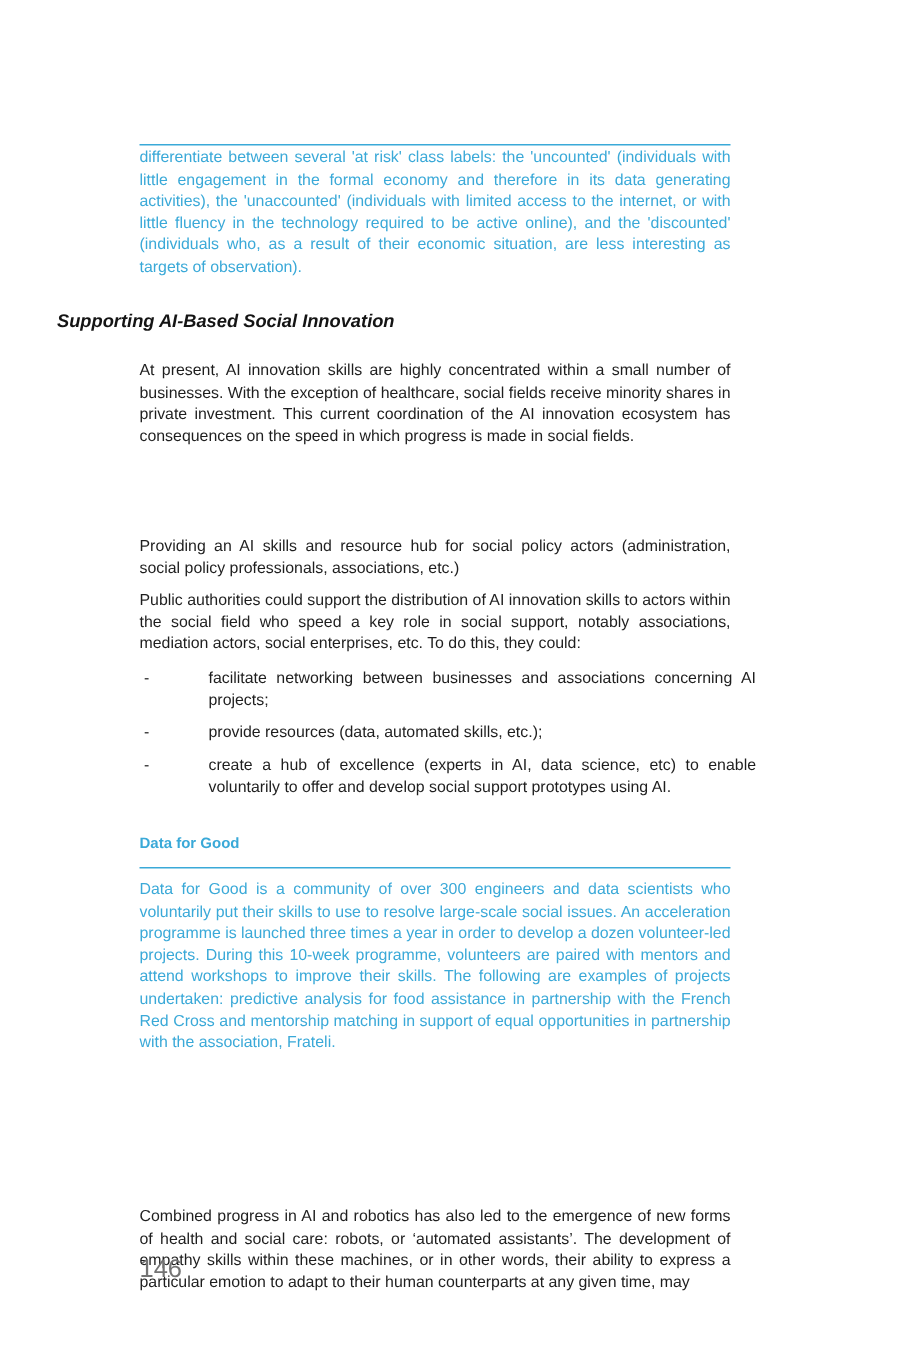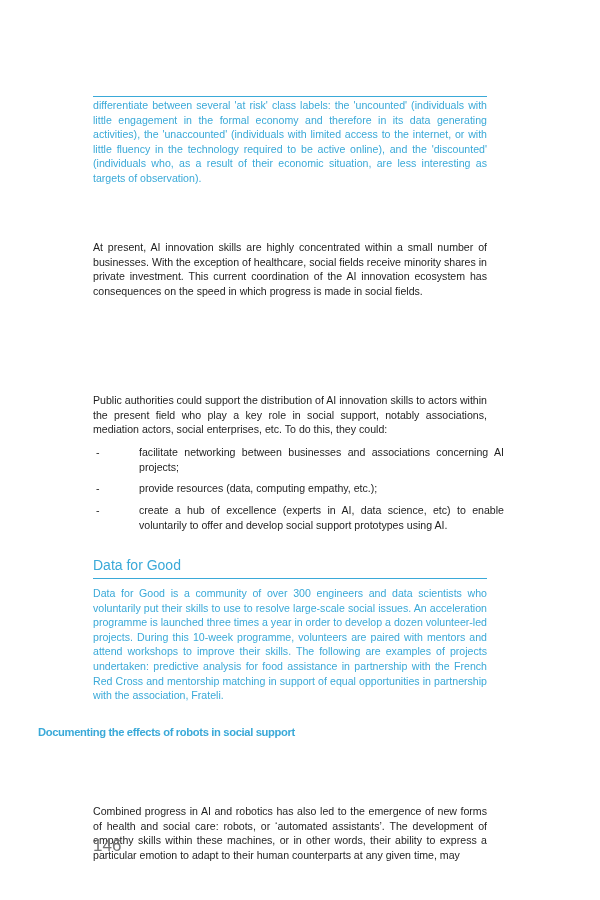--- a/index.html
+++ b/index.html
@@ -12,54 +12,55 @@
     .para { position: absolute; left: 93px; width: 394px; font-size: 10.6px;
       line-height: 14.6px; text-align: justify; margin: 0; }
     .h-italic { position: absolute; left: 38px; top: 207px; font-size: 12.2px;
       font-weight: bold; font-style: italic; color: #141414; margin: 0; }
     .h-blue { position: absolute; left: 38px; top: 726px; font-size: 11.2px;
       font-weight: bold; color: #3aa9d8; letter-spacing: -0.35px; margin: 0; }
     .bullet { position: absolute; left: 93px; width: 394px; font-size: 10.6px;
       line-height: 14.6px; }
     .bullet .dash { position: absolute; left: 3px; top: 0; }
     .bullet .btext { position: absolute; left: 29px; width: 365px; text-align: justify; margin-left: 17px; }
-    .box-title { position: absolute; left: 93px; top: 557px; font-size: 14px;
-      font-weight: normal; color: #3aa9d8; margin: 0; }
+    .box-title { position: absolute; left: 93px; top: 557px; font-size: 10px;
+      font-weight: bold; color: #3aa9d8; margin: 0; }
     .box-rule { position: absolute; left: 93px; top: 578px; width: 394px;
       border-top: 1.3px solid #3aa9d8; }
     .page-number { position: absolute; left: 93px; top: 836px; font-size: 17px;
       color: #737373; }
   </style>
 </head>
 <body>
 
 <div class="page">
 
   <div class="box-top"></div>
   <p class="para blue" style="top:98px;">differentiate between several 'at risk' class labels: the 'uncounted' (individuals with little engagement in the formal economy and therefore in its data generating activities), the 'unaccounted' (individuals with limited access to the internet, or with little fluency in the technology required to be active online), and the 'discounted' (individuals who, as a result of their economic situation, are less interesting as targets of observation).</p>
 
+  <h2 class="h-italic">Supporting AI-Based Social Innovation</h2>
 
   <p class="para" style="top:240px;">At present, AI innovation skills are highly concentrated within a small number of businesses. With the exception of healthcare, social fields receive minority shares in private investment. This current coordination of the AI innovation ecosystem has consequences on the speed in which progress is made in social fields.</p>
-  <p class="para" style="top:393px;">Public authorities could support the distribution of AI innovation skills to actors within the present field who play a key role in social support, notably associations, mediation actors, social enterprises, etc. To do this, they could:</p>
+  <p class="para" style="top:357px;">Providing an AI skills and resource hub for social policy actors (administration, social policy professionals, associations, etc.)</p>
+  <p class="para" style="top:393px;">Public authorities could support the distribution of AI innovation skills to actors within the social field who speed a key role in social support, notably associations, mediation actors, social enterprises, etc. To do this, they could:</p>
 
   <div class="bullet" style="top:445px;">
     <span class="dash">-</span>
     <span class="btext">facilitate networking between businesses and associations concerning AI projects;</span>
   </div>
   <div class="bullet" style="top:481px;">
     <span class="dash">-</span>
-    <span class="btext">provide resources (data, computing empathy, etc.);</span>
+    <span class="btext">provide resources (data, automated skills, etc.);</span>
   </div>
   <div class="bullet" style="top:503px;">
     <span class="dash">-</span>
     <span class="btext">create a hub of excellence (experts in AI, data science, etc) to enable voluntarily to offer and develop social support prototypes using AI.</span>
   </div>
 
   <h3 class="box-title">Data for Good</h3>
   <div class="box-rule"></div>
   <p class="para blue" style="top:586px;">Data for Good is a community of over 300 engineers and data scientists who voluntarily put their skills to use to resolve large-scale social issues. An acceleration programme is launched three times a year in order to develop a dozen volunteer-led projects. During this 10-week programme, volunteers are paired with mentors and attend workshops to improve their skills. The following are examples of projects undertaken: predictive analysis for food assistance in partnership with the French Red Cross and mentorship matching in support of equal opportunities in partnership with the association, Frateli.</p>
 
-  <h2 class="h-blue">Documenting the effects of robots in social support</h2>
 
   <p class="para" style="top:804px;">Combined progress in AI and robotics has also led to the emergence of new forms of health and social care: robots, or ‘automated assistants’. The development of empathy skills within these machines, or in other words, their ability to express a particular emotion to adapt to their human counterparts at any given time, may</p>
 
   <div class="page-number">146</div>
 </div>
 
 </body></html>

